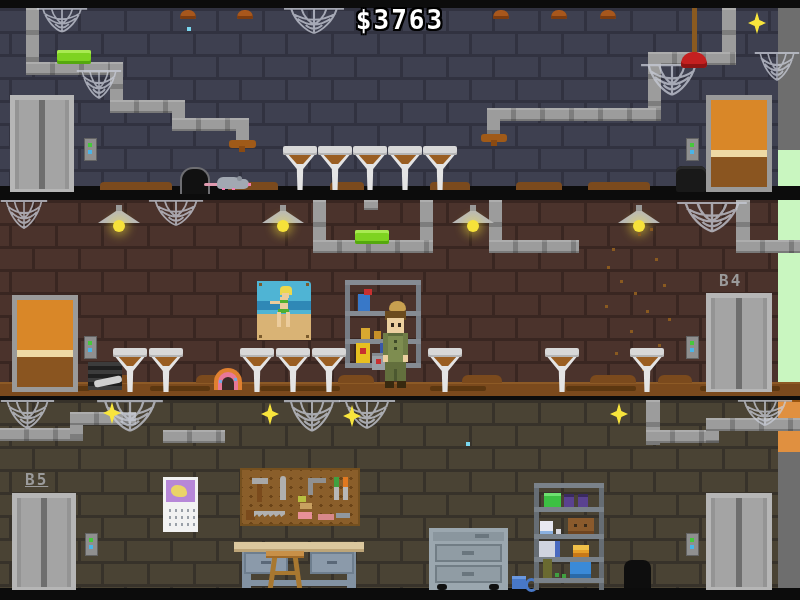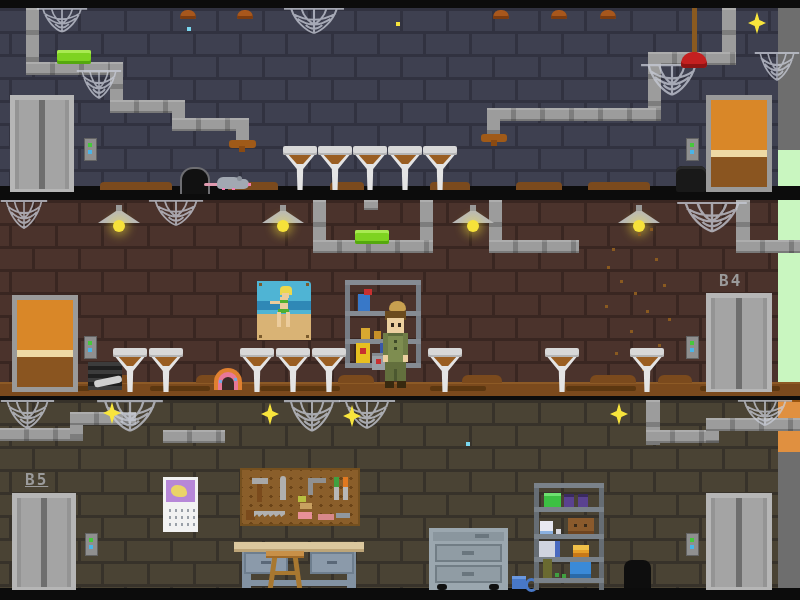--- a/index.html
+++ b/index.html
@@ -444,13 +444,14 @@
     <i style="left:50px;top:41px;width:3px;height:3px;background:#3a2a18;"></i>
     <i style="left:5px;top:58px;width:21px;height:16px;background:#d0d4e0;box-shadow:inset -5px 0 0 #4a6ac0;"></i>
     <i style="left:39px;top:62px;width:16px;height:12px;background:#e8a028;box-shadow:inset 0 -4px 0 #c87818,inset 0 5px 0 #f0c048;"></i>
     <i style="left:9px;top:76px;width:9px;height:19px;background:#6a6a30;"></i>
     <i style="left:21px;top:90px;width:4px;height:4px;background:#40a040;"></i>
     <i style="left:28px;top:91px;width:4px;height:4px;background:#40a040;"></i>
     <i style="left:36px;top:79px;width:21px;height:16px;background:#3a8ad8;box-shadow:inset 0 -4px 0 #2a6aa8;"></i>
   </div>
   <div class="a" style="left:624px;top:560px;width:27px;height:28px;background:#0e0e0e;border-radius:8px 8px 0 0;"></div>
 
+  <div class="a hud-money">$3763</div>
 </div>
 
 </body></html>

